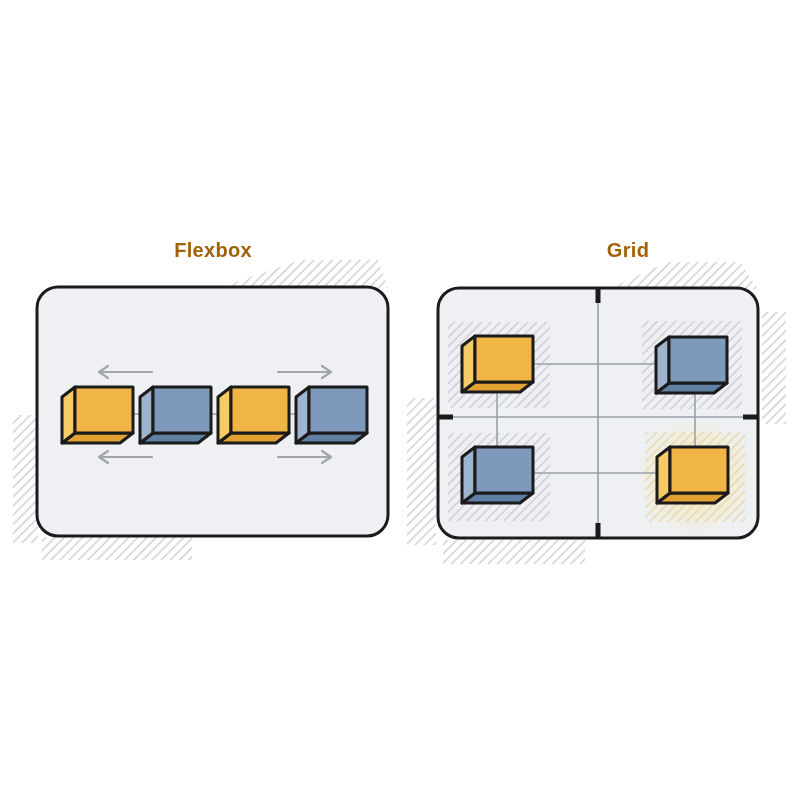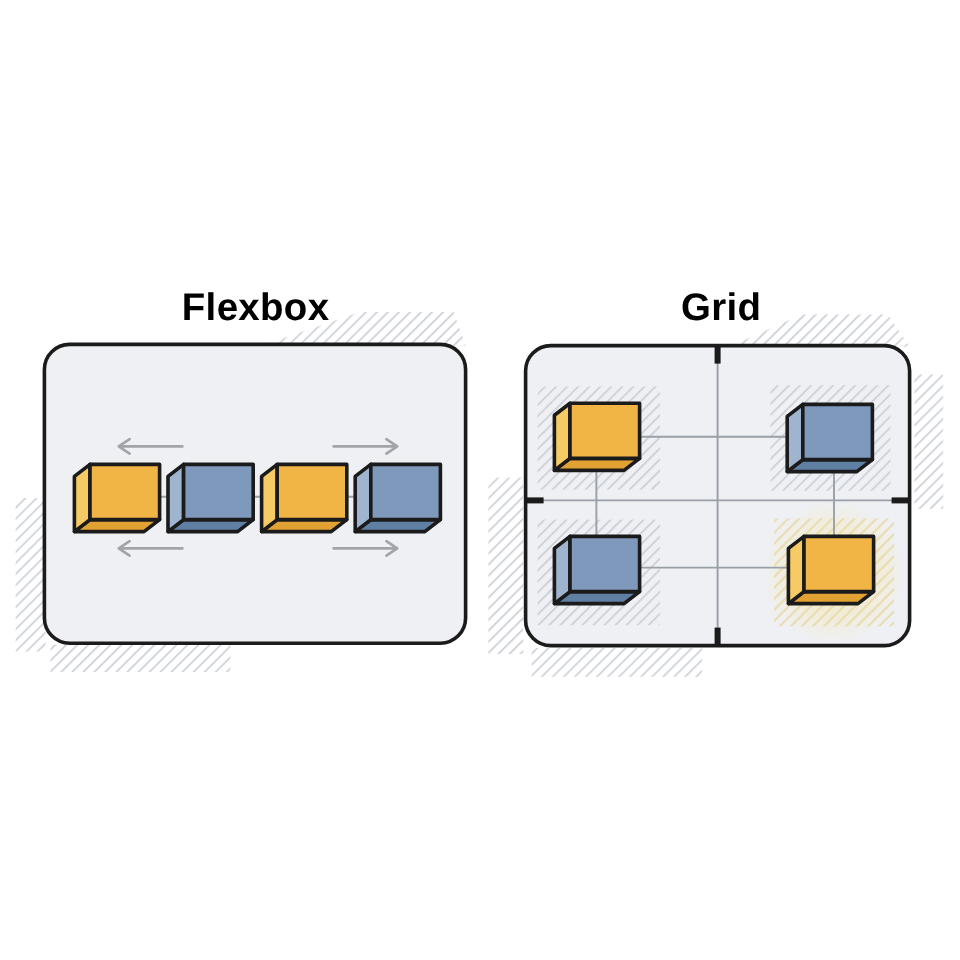--- a/index.html
+++ b/index.html
@@ -3,25 +3,25 @@
 <meta charset="utf-8">
 <style>
   html,body{margin:0;padding:0;background:#ffffff;}
   .stage{
     position:relative;width:800px;height:800px;background:#ffffff;overflow:hidden;
     font-family:"Liberation Sans", sans-serif;
   }
   .stage svg{position:absolute;left:0;top:0;}
   .panel-title{
     position:absolute;top:239px;transform:translateX(-50%);
-    font-size:32px;font-weight:700;color:#000000;letter-spacing:.3px;line-height:1.1;
+    font-size:20px;font-weight:700;color:#a16207;letter-spacing:.3px;line-height:1.1;
     white-space:nowrap;z-index:2;
   }
   .flex-title{left:213px;}
-  .grid-title{left:601px;}
+  .grid-title{left:628px;}
 </style>
 </head>
 <body>
 
 <div class="stage">
 
   <div class="panel-title flex-title">Flexbox</div>
   <div class="panel-title grid-title">Grid</div>
 
   <svg width="800" height="800" viewBox="0 0 800 800">

